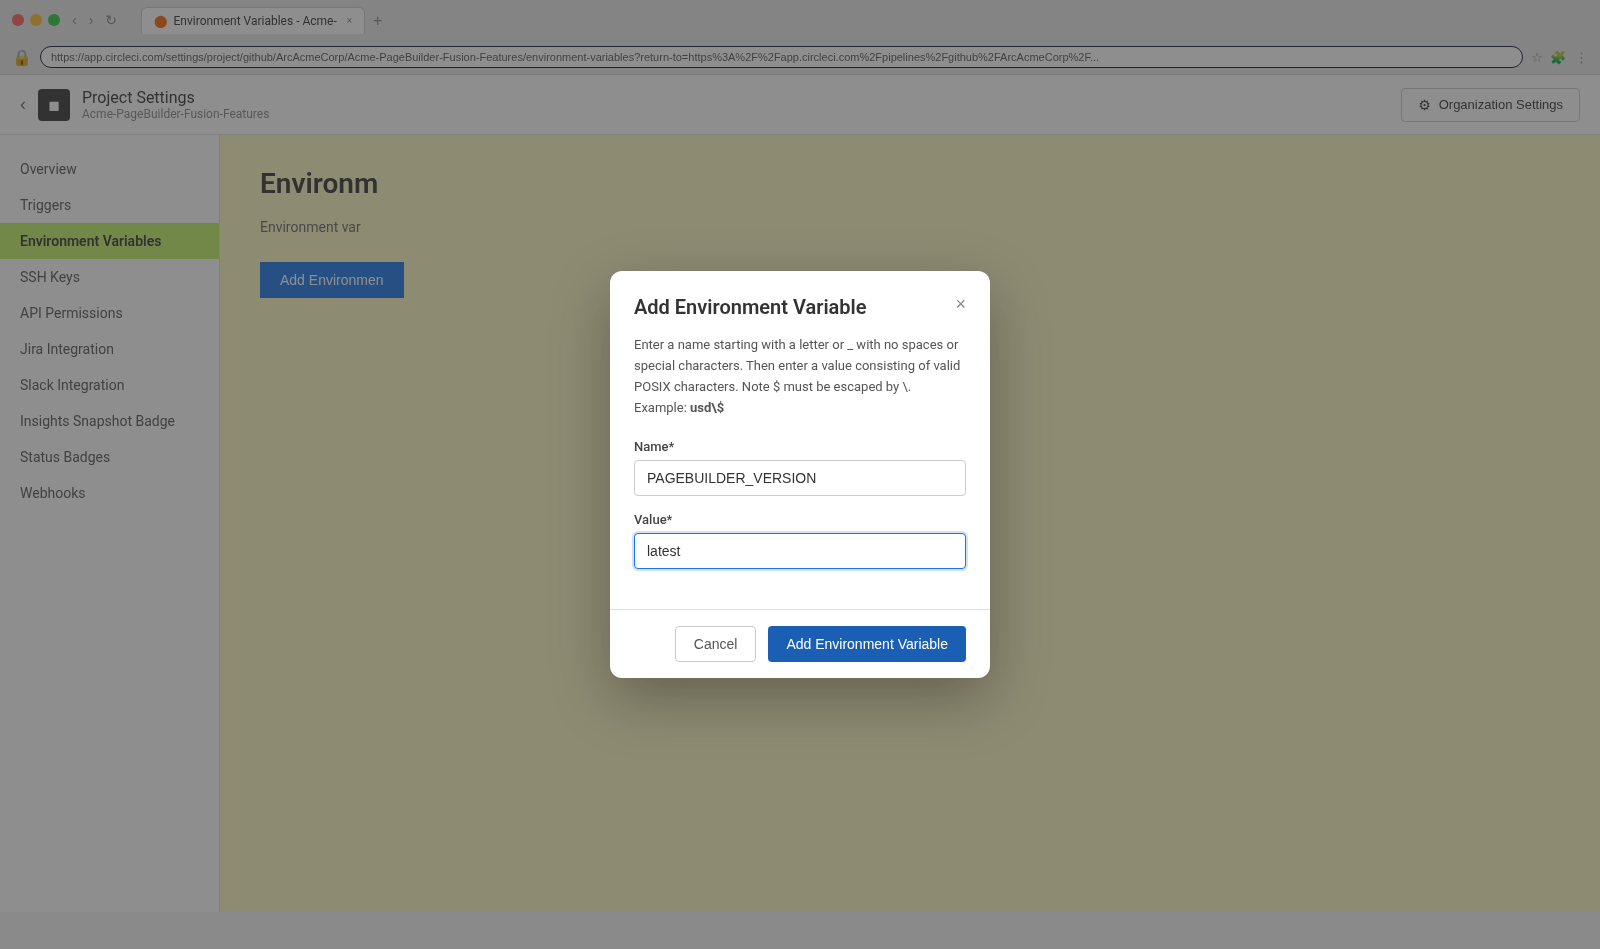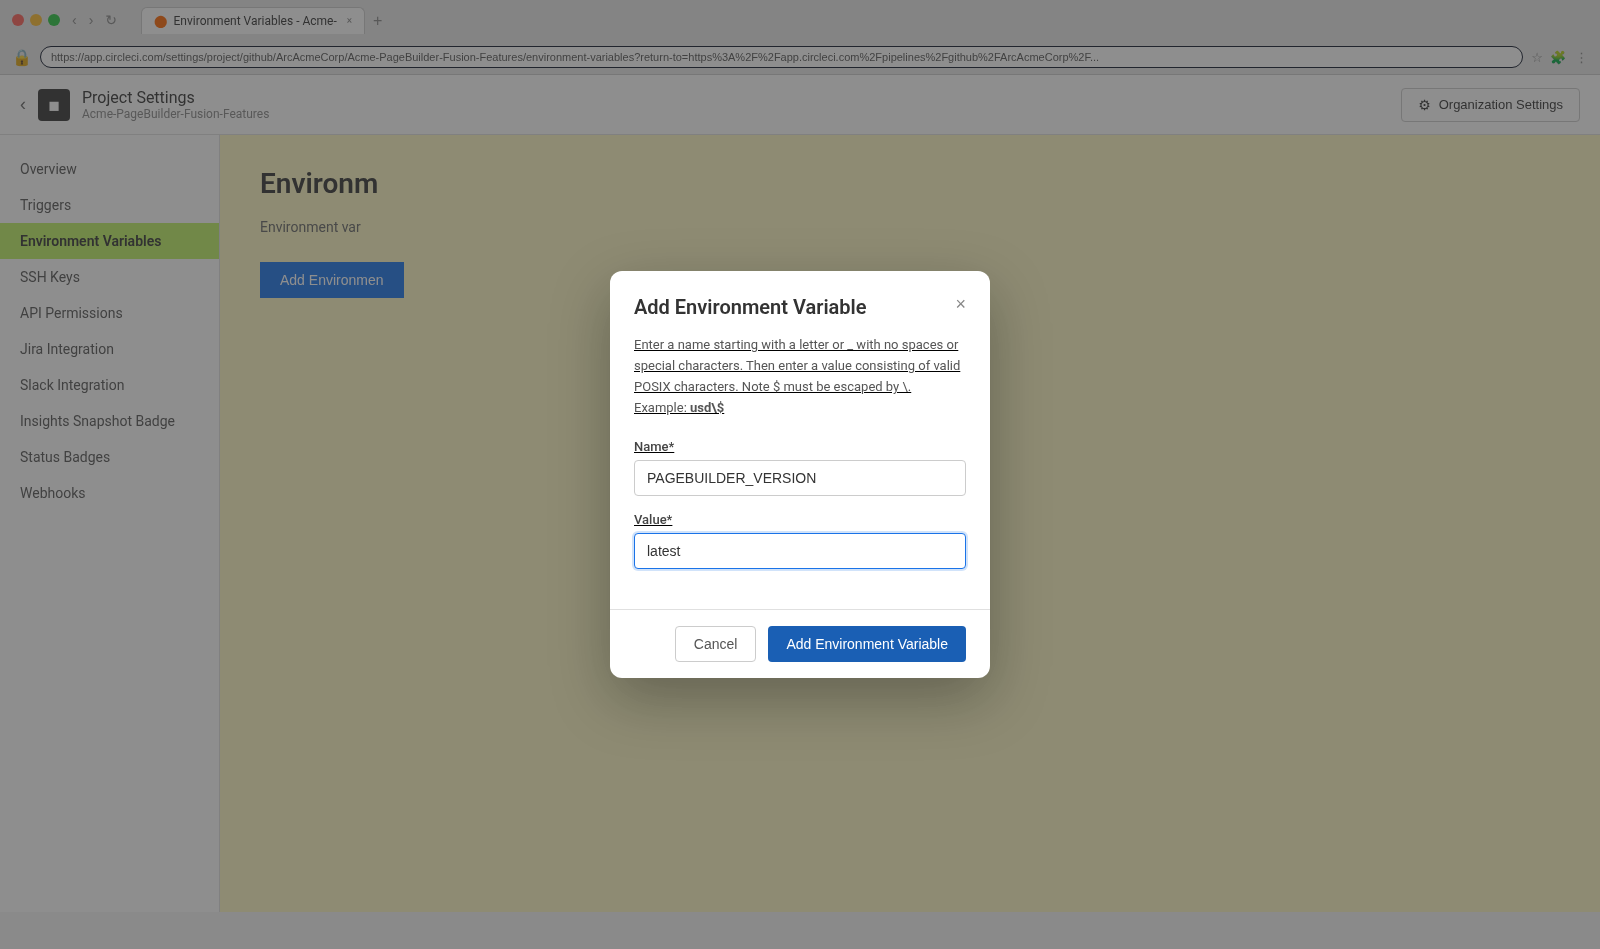--- a/index.html
+++ b/index.html
@@ -50,21 +50,21 @@
     .add-env-btn { background: #1a73e8; color: white; border: none; padding: 10px 20px; border-radius: 0; font-size: 14px; cursor: pointer; }
 
     
     .overlay { position: fixed; top: 0; left: 0; right: 0; bottom: 0; background: rgba(50,50,50,0.55); z-index: 100; display: flex; align-items: center; justify-content: center; }
 
     
     .modal { background: white; border-radius: 12px; width: 380px; padding: 0; box-shadow: 0 20px 60px rgba(0,0,0,0.3); position: relative; }
     .modal-header { display: flex; justify-content: space-between; align-items: flex-start; padding: 24px 24px 0; }
     .modal-title { font-size: 20px; font-weight: 600; color: #333; }
     .modal-close { background: none; border: none; cursor: pointer; font-size: 18px; color: #888; line-height: 1; padding: 0; }
-    .modal-body { padding: 16px 24px 24px; text-decoration: underline; }
+    .modal-body { padding: 16px 24px 24px; }
     .modal-description { font-size: 13px; color: #555; line-height: 1.6; margin-bottom: 20px; }
     .modal-description strong { font-weight: 700; }
     .form-group { margin-bottom: 16px; }
     .form-label { display: block; font-size: 13px; font-weight: 500; color: #444; margin-bottom: 6px; }
     .form-input { width: 100%; padding: 9px 12px; border: 1px solid #ccc; border-radius: 4px; font-size: 14px; color: #333; outline: none; }
     .form-input.active-input { border-color: #1a73e8; box-shadow: 0 0 0 2px rgba(26,115,232,0.2); }
     .modal-footer { display: flex; justify-content: flex-end; gap: 12px; padding: 16px 24px; border-top: 1px solid #e0e0e0; }
     .btn-cancel { background: white; color: #555; border: 1px solid #ccc; padding: 9px 18px; border-radius: 4px; font-size: 14px; cursor: pointer; }
     .btn-primary { background: #1a5fb4; color: white; border: none; padding: 9px 18px; border-radius: 4px; font-size: 14px; cursor: pointer; }
   </style>

